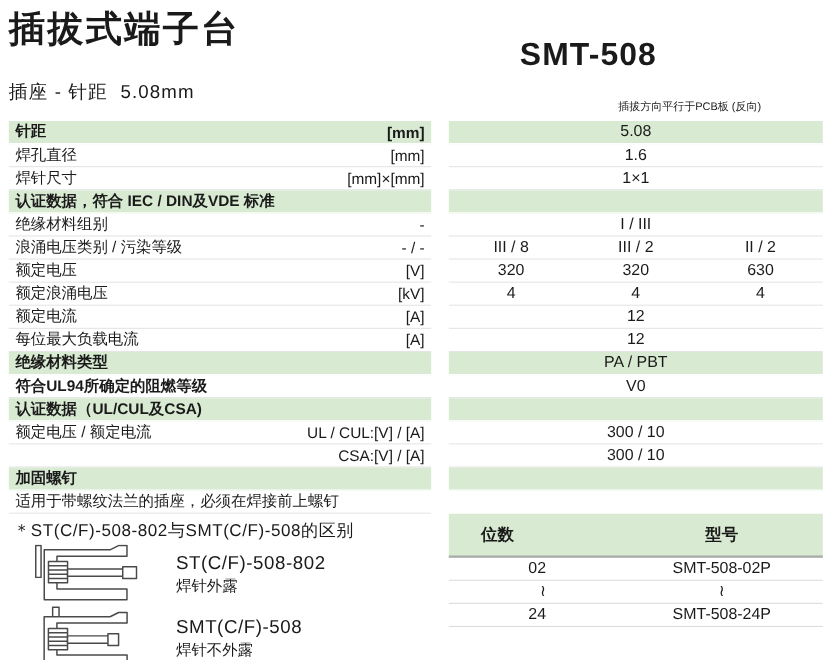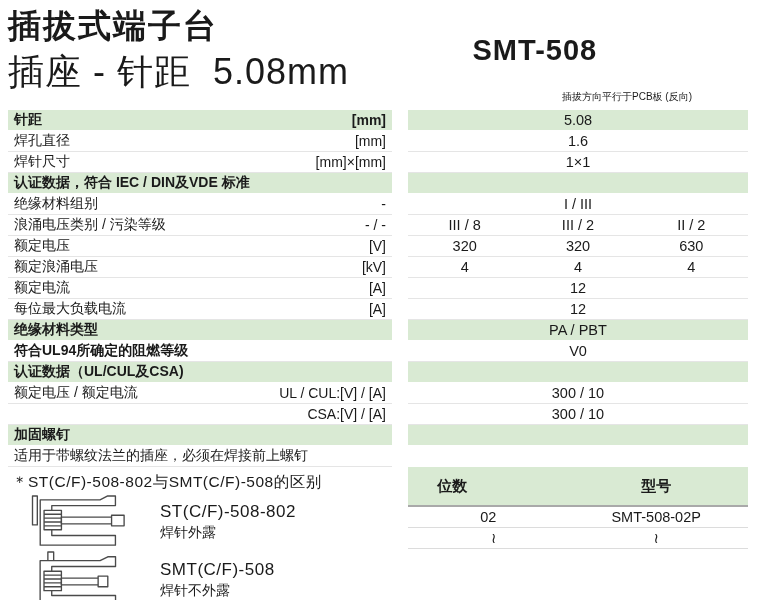--- a/index.html
+++ b/index.html
@@ -10,21 +10,21 @@
     font-family:"Liberation Sans","DejaVu Sans",sans-serif;
   }
   :root { --green:#d9ead3; --hairline:#e5e5e5; }
 
   .page { width:706px; height:600px; padding:8px 14px 0 8px; }
 
   
   .hdr { display:flex; height:102px; }
   .title-block { width:384px; }
   .page-title { font-size:33px; font-weight:bold; letter-spacing:2px; line-height:1.1; white-space:pre; }
-  .page-subtitle { font-size:36px; letter-spacing:1px; margin-top:4px; white-space:pre; }
+  .page-subtitle { font-size:17px; letter-spacing:1px; margin-top:28px; white-space:pre; }
   .hdr-gut { width:16px; }
   .model-block { width:340px; text-align:center; padding-top:26px; }
   .model-title { font-size:29px; font-weight:bold; letter-spacing:1px; }
   .model-subtitle { font-size:10px; margin-top:23px; white-space:pre;text-align:right; }
 
   
   .spec-table { width:740px; }
   .row { display:grid; grid-template-columns:384px 16px 340px; height:21px; }
   .lc { grid-column:1; display:flex; justify-content:space-between; align-items:center;
         padding:0 6px; font-size:14px; border-bottom:1px solid var(--hairline); }
@@ -295,17 +295,21 @@
       </div>
       <div id="parts-body">
           <div class="parts-row">
             <span>02</span>
             <span>SMT-508-02P</span>
           </div>
           <div class="parts-row">
             <span>≀</span>
             <span>≀</span>
           </div>
+          <div class="parts-row">
+            <span>24</span>
+            <span>SMT-508-24P</span>
+          </div>
         </div>
     </div>
 
   </div>
 </div>
 
 </body></html>

